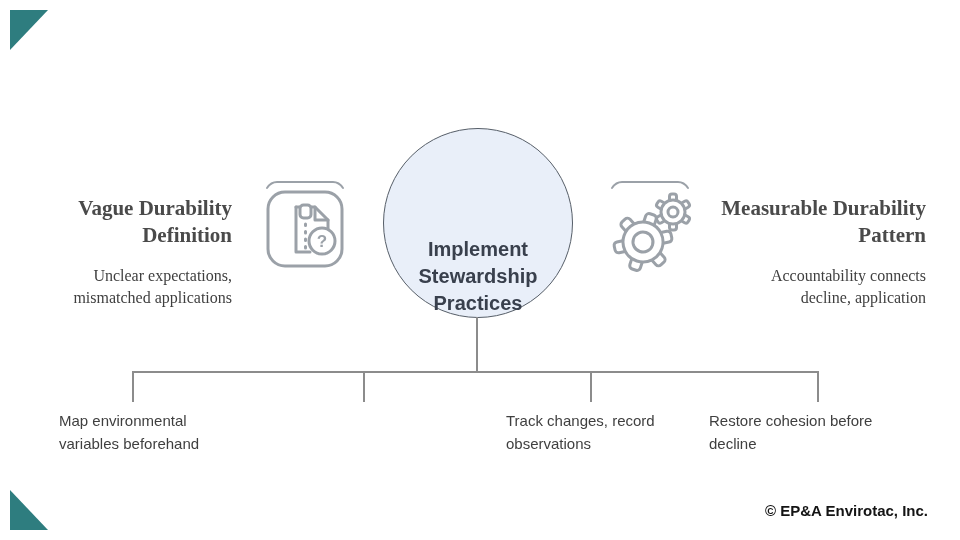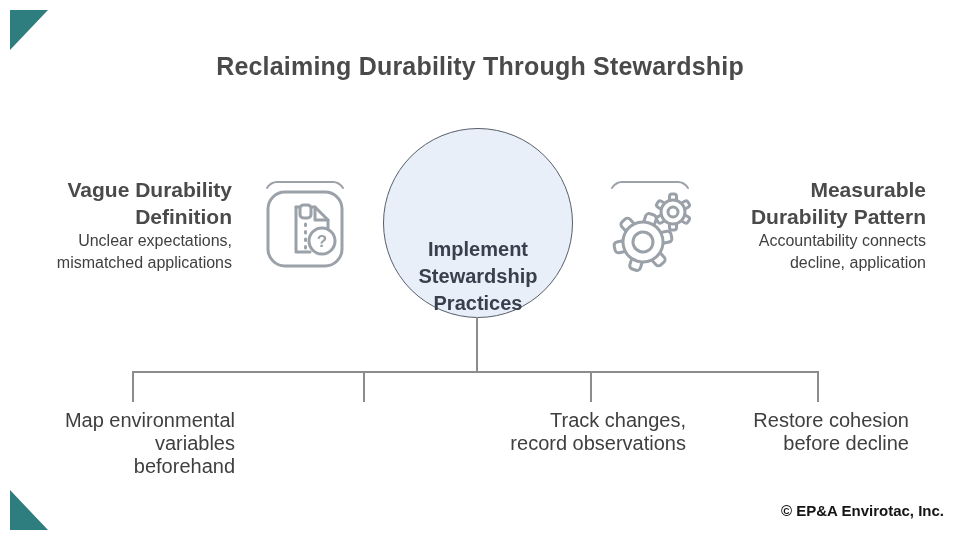--- a/index.html
+++ b/index.html
@@ -7,23 +7,23 @@
     position:relative;width:960px;height:540px;background:#ffffff;overflow:hidden;
     font-family:"Liberation Sans","DejaVu Sans",sans-serif;color:#3f3f3f;
   }
   .corner{position:absolute;width:38px;height:40px;background:var(--accent_teal,#2e7d7f);}
   .corner.tl{left:10px;top:10px;clip-path:polygon(0 0,100% 0,0 100%);}
   .corner.bl{left:10px;bottom:10px;clip-path:polygon(0 0,0 100%,100% 100%);}
   .title{
     position:absolute;top:52px;left:0;width:100%;text-align:center;margin:0;
     font-size:25px;font-weight:bold;color:var(--heading_gray,#4a4a4a);letter-spacing:.2px;
   }
-  .side-text{position:absolute;top:176px;}
+  .side-text{position:absolute;top:195px;font-family:Liberation Serif, serif;}
   .side-text .h{font-size:21px;font-weight:bold;line-height:27px;color:var(--heading_gray,#4a4a4a);}
-  .side-text .p{font-size:16px;line-height:22px;color:var(--body_gray,#3f3f3f);}
+  .side-text .p{font-size:16px;line-height:22px;color:var(--body_gray,#3f3f3f);margin-top:16px;}
   .left-text{left:30px;width:202px;text-align:right;}
   .right-text{left:720px;width:206px;text-align:right;}
   .icon-box{position:absolute;width:90px;height:96px;}
   .icon-left{left:260px;top:179px;}
   .icon-right{left:605px;top:179px;}
   .icon-box svg{display:block;}
   .ic{stroke:var(--icon_gray,#9ba1a8);fill:none;stroke-width:3;stroke-linecap:round;stroke-linejoin:round;}
   .ic-fill{stroke:var(--icon_gray,#9ba1a8);fill:#ffffff;stroke-width:3;stroke-linecap:round;stroke-linejoin:round;}
   .ic-thin{stroke:var(--icon_gray,#9ba1a8);fill:none;stroke-width:2;stroke-linecap:round;}
   .ic-text{fill:var(--icon_gray,#9ba1a8);font-weight:bold;font-size:17px;font-family:"Liberation Sans",sans-serif;}
@@ -35,40 +35,39 @@
   .circle span{
     display:block;width:134px;text-align:center;font-size:20px;font-weight:bold;
     line-height:27px;color:var(--circle_text,#39404d);
   }
   .line{position:absolute;background:var(--line_gray,#8c8c8c);}
   .stem{left:476px;top:317px;width:2px;height:55px;}
   .hline{left:132px;top:371px;width:687px;height:2px;}
   .stub{top:371px;width:2px;height:31px;}
   .stub.s1{left:132px;} .stub.s2{left:363px;} .stub.s3{left:590px;} .stub.s4{left:817px;}
   .step{
-    position:absolute;top:409px;text-align:right;font-size:20px;line-height:23px;
+    position:absolute;top:409px;text-align:left;font-size:15px;line-height:23px;
     color:var(--body_gray,#3f3f3f);
   }
   .step.p1{left:59px;width:176px;}
   .step.p2{left:331px;width:124px;}
   .step.p3{left:506px;width:180px;}
   .step.p4{left:709px;width:200px;}
   .copyright{
-    position:absolute;right:16px;top:502px;font-size:15px;font-weight:bold;color:#141414;
+    position:absolute;right:32px;top:502px;font-size:15px;font-weight:bold;color:#141414;
   }
 </style>
 </head>
 <body>
 
 <div class="canvas">
 
   <div class="corner tl"></div>
   <div class="corner bl"></div>
 
-  <h1 class="title">Reclaiming Durability Through Stewardship</h1>
 
   <div class="side-text left-text">
     <div class="h">Vague Durability Definition</div>
     <div class="p">Unclear expectations, mismatched applications</div>
   </div>
 
   <div class="icon-box icon-left">
     <svg width="90" height="96" viewBox="0 0 90 96">
       <path class="ic-thin" d="M7 9 Q11 3 17 3 L73 3 Q79 3 83 9"></path>
       <rect class="ic-fill" x="8" y="13" width="74" height="74" rx="17"></rect>

